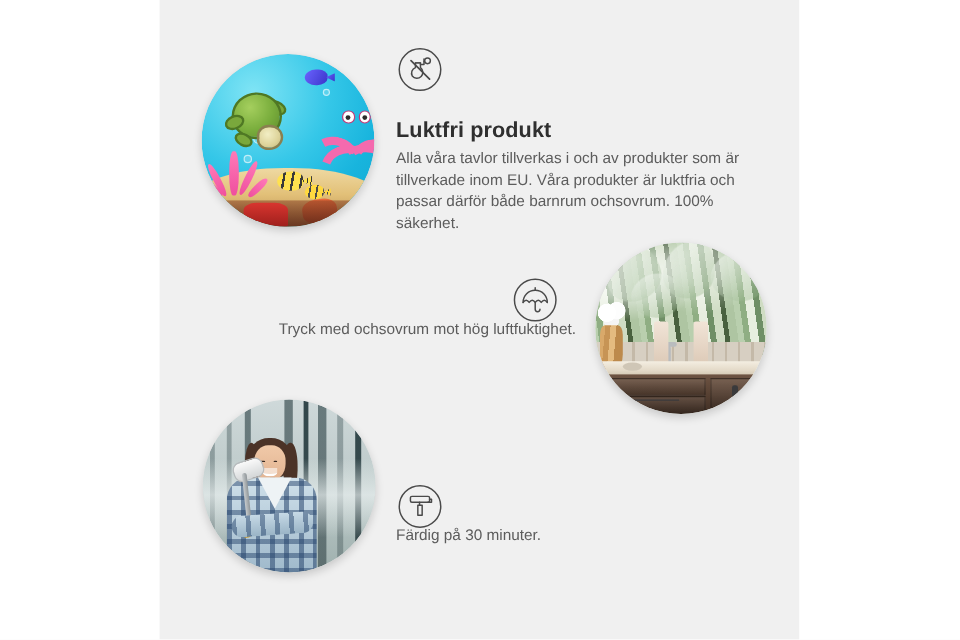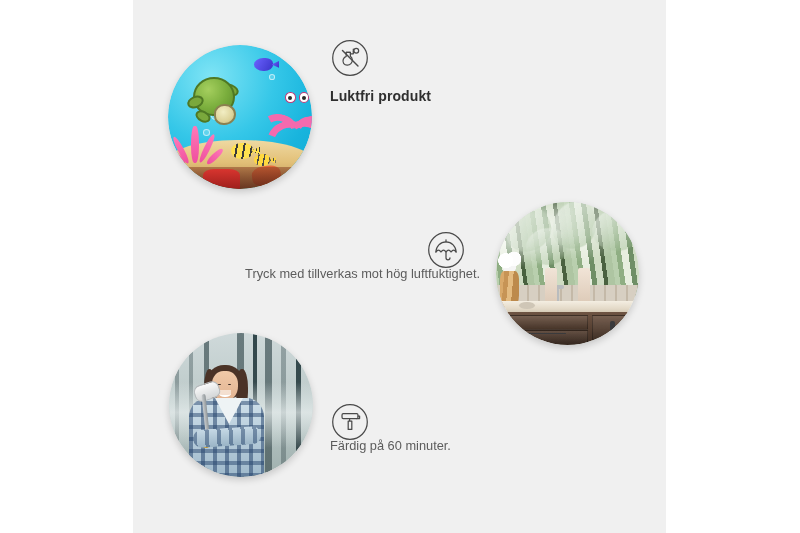--- a/index.html
+++ b/index.html
@@ -51,25 +51,25 @@
     inset: 0;
     border-radius: 50%;
     overflow: hidden;
   }
 
   
   .txt-block {
     position: absolute;
   }
   .feat-title {
-    font-size: 14px;
+    font-size: 18px;
     font-weight: bold;
     color: #2f2f2f;
     letter-spacing: 0.1px;
-    margin: 6px 0 3px 0;
+    margin: 16px 0 3px 0;
     line-height: 1.2;
   }
   .feat-desc {
     font-size: 12.8px;
     color: #5c5c5c;
     line-height: 1.42;
     margin: 0;
   }
 
   
@@ -445,20 +445,21 @@
           <path d="M16 14.1h4.4"></path>
           <path d="M20.4 15.6h3.1v-2.6"></path>
           <circle cx="26.6" cy="12.3" r="2.5"></circle>
           <path d="M23.5 13v-2.4"></path>
           <path d="M12.1 12.1L28.4 28.4" stroke-width="1.5"></path>
         </svg>
       </div>
 
       <div class="txt-block" style="left:197px; top:82px; width:300px;">
         <p class="feat-title">Luktfri produkt</p>
+        <p class="feat-desc">Alla våra tavlor tillverkas i och av produkter som är tillverkade inom EU. Våra produkter är luktfria och passar därför både barnrum ochsovrum. 100% säkerhet.</p>
       </div>
     </div>
 
     <div class="feature">
 
       <div class="circle-img" style="left:363px; top:202px; width:143px; height:143px;">
         <div class="circle-inner">
           <div class="bath">
             <div class="bath-wall">
               <div class="leaf-blob lb1"></div>
@@ -489,21 +490,21 @@
         <svg viewBox="0 0 40 40" width="38" height="38" fill="none" stroke="#4a4a4a" stroke-width="1.3" stroke-linecap="round" stroke-linejoin="round">
           <circle cx="20" cy="20" r="18.2"></circle>
           <path d="M9.4 22.1c0-5.9 4.7-10.6 10.6-10.6s10.6 4.7 10.6 10.6"></path>
           <path d="M9.4 22.1c1.8-2.6 3.6-2.6 5.3 0 1.8-2.6 3.6-2.6 5.3 0 1.8-2.6 3.6-2.6 5.3 0 1.8-2.6 3.6-2.6 5.3 0"></path>
           <path d="M20 11.5V9.3"></path>
           <path d="M20 22.1v6.1a2.1 2.1 0 0 0 4.2 0"></path>
         </svg>
       </div>
 
       <div class="txt-block" style="left:22px; top:265px; width:325px; text-align:right;">
-        <p class="feat-desc">Tryck med tillverkas mot hög luftfuktighet.</p>
+        <p class="feat-desc">Tryck med ochsovrum mot hög luftfuktighet.</p>
       </div>
     </div>
 
     <div class="feature">
 
       <div class="circle-img" style="left:36px; top:333px; width:144px; height:144px;">
         <div class="circle-inner">
           <div class="forest">
             <div class="tree tree-far" style="left:4%;  width:3%;"></div>
             <div class="tree tree-far" style="left:14%; width:2.4%;"></div>
@@ -538,18 +539,18 @@
       <div class="icon-circle" style="left:198px; top:403px;">
         <svg viewBox="0 0 40 40" width="38" height="38" fill="none" stroke="#4a4a4a" stroke-width="1.3" stroke-linecap="round" stroke-linejoin="round">
           <circle cx="20" cy="20" r="18.2"></circle>
           <rect x="11.6" y="11.2" width="16.8" height="5.2" rx="1.3"></rect>
           <path d="M19.6 16.4v2.6h-1.5v8.8h3.8v-8.8h-1.5"></path>
           <path d="M28.4 13.8h1.7v2.6h-3.1"></path>
         </svg>
       </div>
 
       <div class="txt-block" style="left:197px; top:437px; width:300px;">
-        <p class="feat-desc">Färdig på 60 minuter.</p>
+        <p class="feat-desc">Färdig på 30 minuter.</p>
       </div>
     </div>
 
   </div>
 </div>
 
 </body></html>

